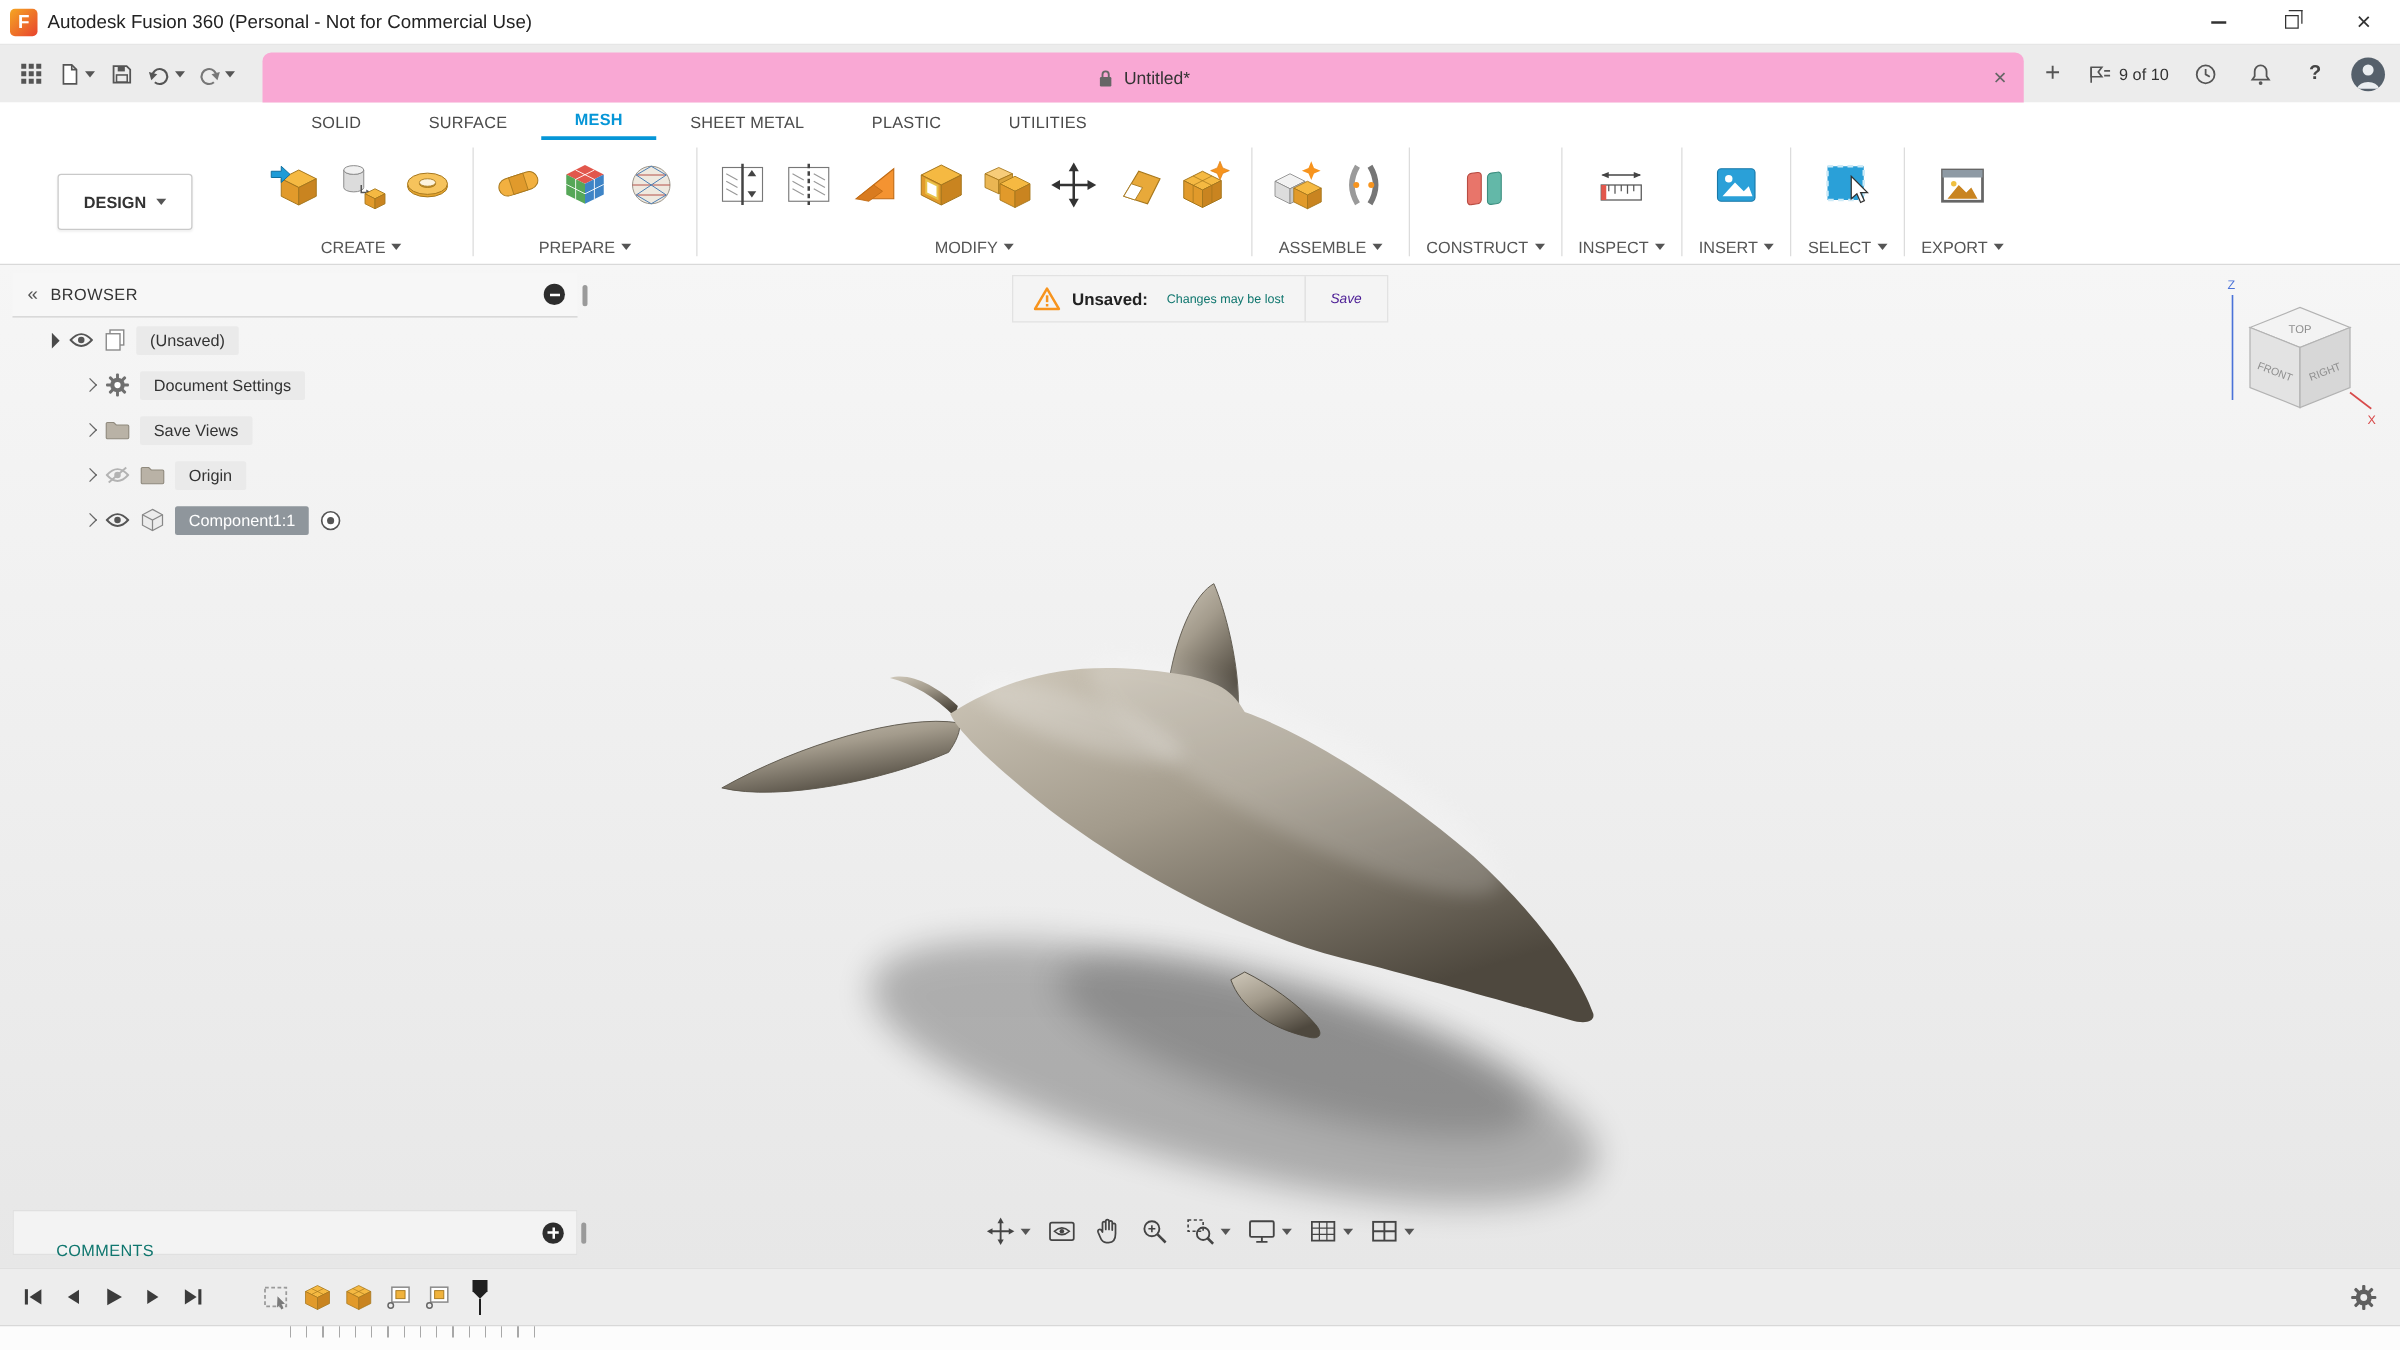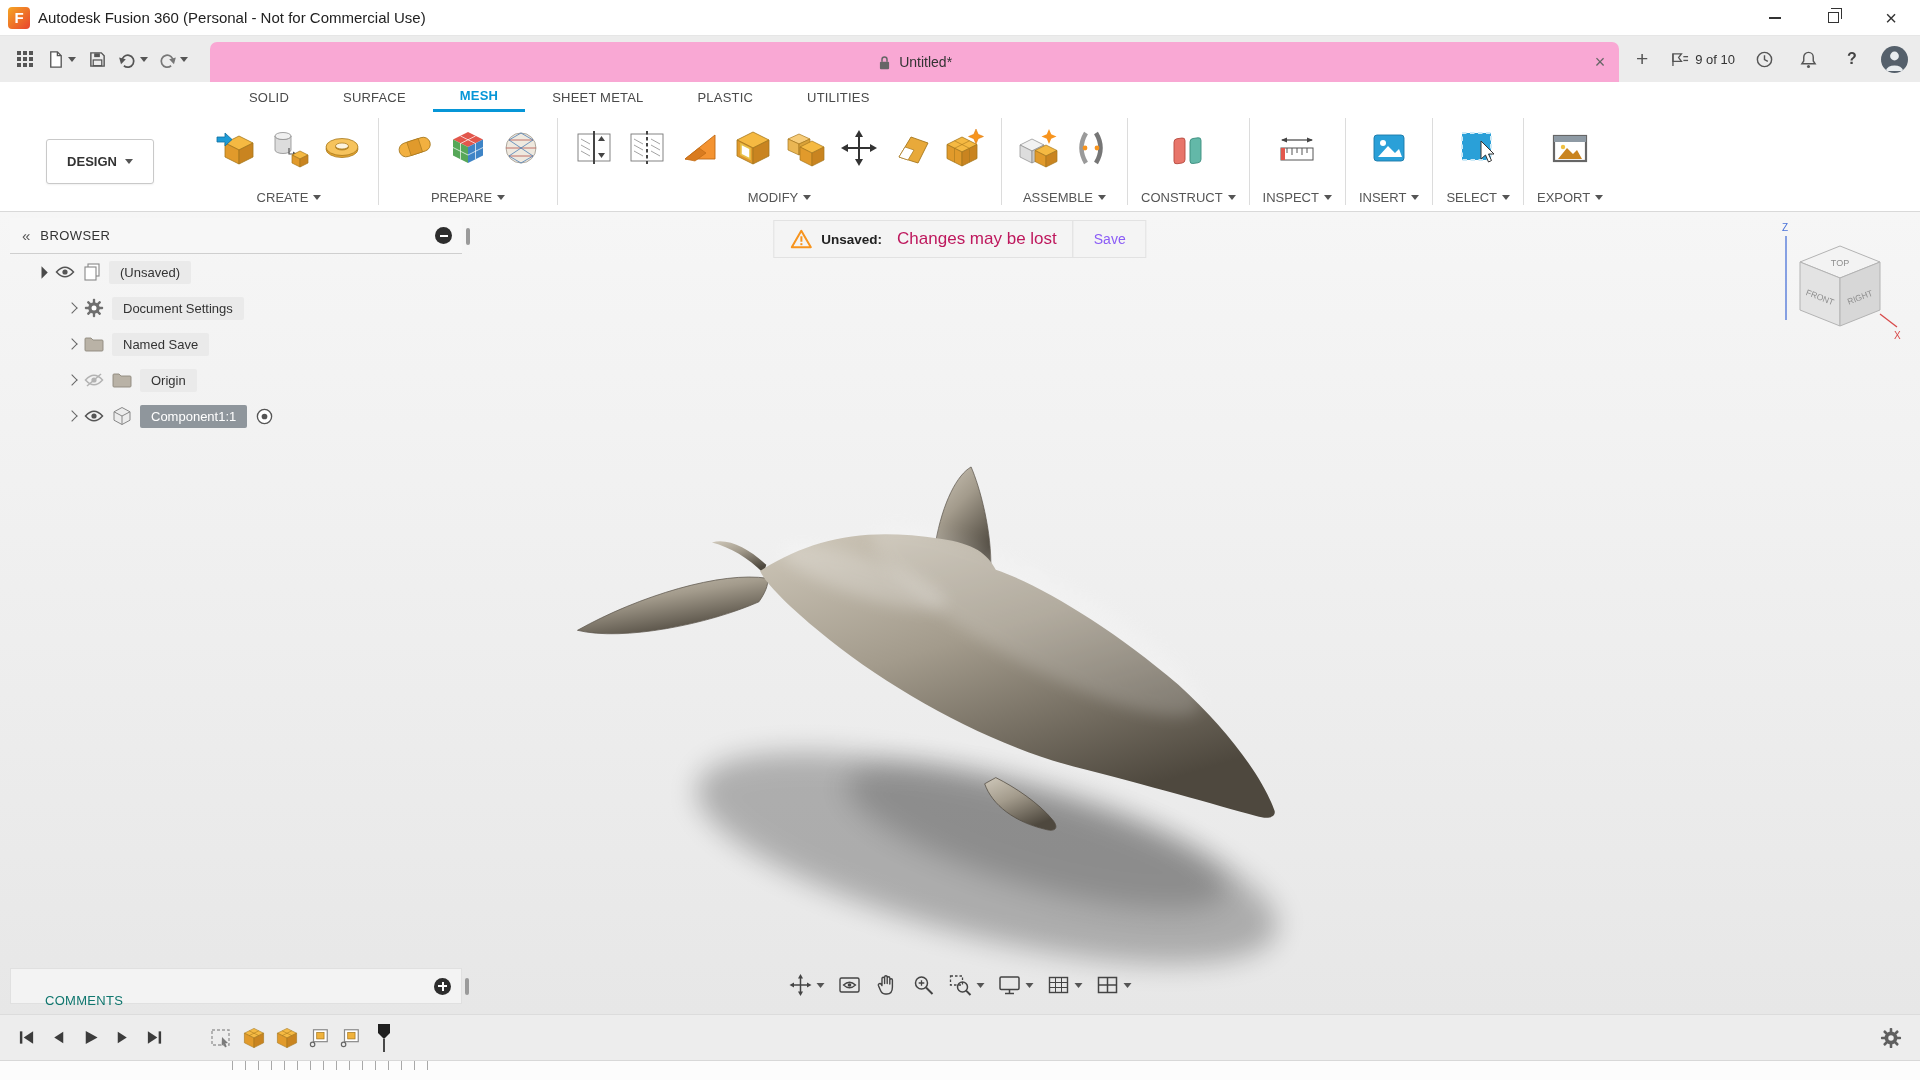--- a/index.html
+++ b/index.html
@@ -83,23 +83,23 @@
   .chip.sel { background: #8f969c; color: #fff; font-weight: normal; }
   .caret-right { width: 8px; height: 8px; border-top: 1.6px solid #666; border-right: 1.6px solid #666;
     transform: rotate(45deg); }
   .tri-expanded { width: 0; height: 0; border-left: 11px solid transparent; border-bottom: 11px solid #4a4a4a; transform: rotate(0deg); }
 
   
   .warnbar { position: absolute; top: 8px; left: 50%; transform: translateX(-50%); display: flex; align-items: stretch;
     background: rgba(243,243,243,.95); border: 1px solid #e2e2e2; }
   .warn-main { display: flex; align-items: center; gap: 9px; padding: 8px 16px; }
   .warn-bold { font-size: 13.5px; font-weight: bold; color: #222; }
-  .warn-text { font-size: 17px; color: #be185d; margin-left: 6px; }
+  .warn-text { font-size: 10px; color: #0f766e; margin-left: 6px; }
   .warn-save { display: flex; align-items: center; padding: 8px 20px; border-left: 1px solid #ddd;
-    color: #8b5cf6; font-size: 14px; }
+    color: #4c1d95; font-size: 11px; font-style: italic; }
 
   
   .viewcube { position: absolute; right: 14px; top: 8px; width: 140px; height: 125px; }
 
   
   .comments { position: absolute; left: 10px; bottom: 10px; width: 452px; height: 36px;
     background: rgba(243,243,243,.95); border: 1px solid #e0e0e0; display: flex; align-items: center;
     padding: 0 10px 0 34px; }
   .comments .hdr-title { font-size: 13px; color: #0f766e; letter-spacing: .3px; margin-top: 28px; }
 
@@ -605,21 +605,21 @@
           <circle cx="12" cy="12" r="3" fill="#fff"></circle>
         </svg>
         <span class="chip">Document Settings</span>
       </div>
 
       <div class="brow">
         <span class="caret-right"></span>
         <svg width="20" height="16" viewBox="0 0 20 16">
             <path d="M1 3 a1 1 0 0 1 1 -1 h5 l2 2 h9 a1 1 0 0 1 1 1 v9 a1 1 0 0 1 -1 1 H2 a1 1 0 0 1 -1 -1 z" fill="#b9b2a6" stroke="#8f897d" stroke-width=".9"></path>
           </svg>
-        <span class="chip">Named Save</span>
+        <span class="chip">Save Views</span>
       </div>
 
       <div class="brow">
         <span class="caret-right"></span>
         <svg width="20" height="14" viewBox="0 0 20 14">
             <path d="M1.5 7 Q10 -2.5 18.5 7 Q10 16.5 1.5 7 Z" fill="none" stroke="#b3b3b3" stroke-width="1.5"></path>
             <circle cx="10" cy="7" r="2.6" fill="#b3b3b3"></circle>
             <line x1="3" y1="13" x2="17" y2="1" stroke="#b3b3b3" stroke-width="1.5"></line>
           </svg>
         <svg width="20" height="16" viewBox="0 0 20 16">

